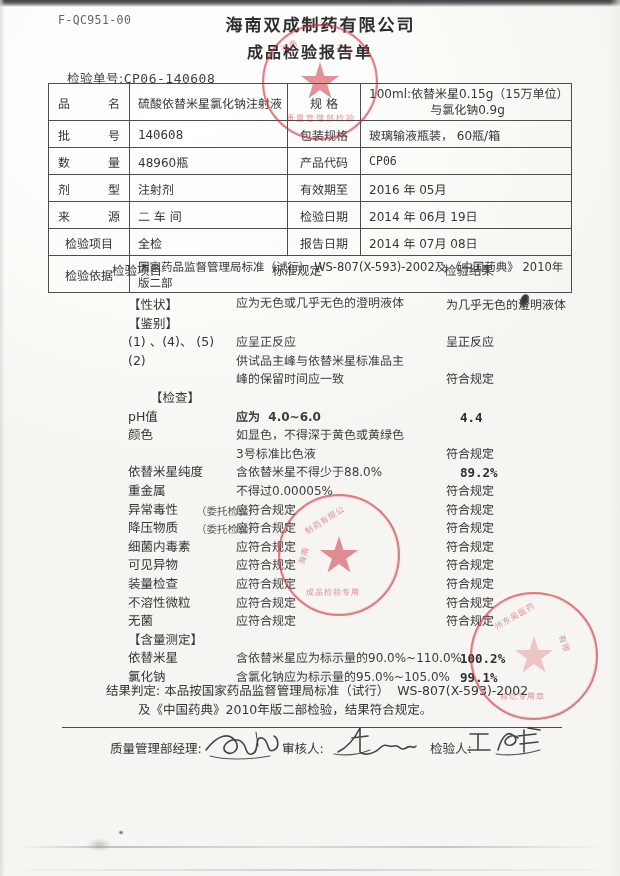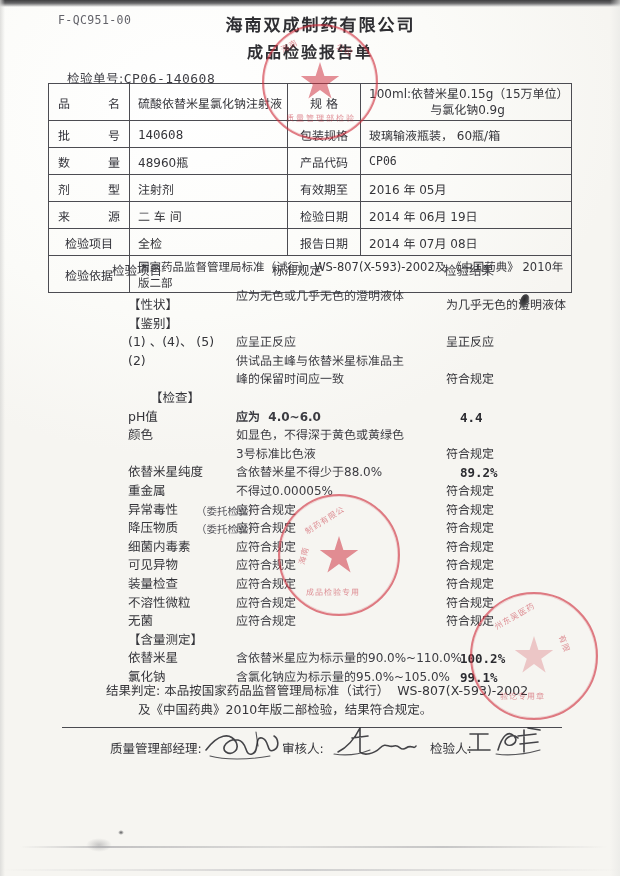--- a/index.html
+++ b/index.html
@@ -202,21 +202,21 @@
   </tr>
 </tbody>
   </table>
 
 <div class="t cn rh" id="rh1">检验项目</div>
 <div class="t cn rh" id="rh2">标准规定</div>
 <div class="t cn rh" id="rh3">检验结果</div>
 
 <div id="results-layer">
     <div class="t cn row-item" style="left: 128px; top: 298px;">【性状】</div>
-    <div class="t cn row-spec" style="left: 236px; top: 290px;">应为无色或几乎无色的澄明液体</div>
+    <div class="t cn row-spec" style="left: 236px; top: 297px;">应为无色或几乎无色的澄明液体</div>
     <div class="t cn row-res" style="top: 299px; left: 446px;">为几乎无色的澄明液体</div>
     <div class="t cn row-item" style="left: 128px; top: 316.6px;">【鉴别】</div>
     <div class="t cn row-item" style="left: 128px; top: 335.2px;">(1) 、(4)、 (5)</div>
     <div class="t cn row-spec" style="left: 236px; top: 336.2px;">应呈正反应</div>
     <div class="t cn row-res" style="top: 336.2px; left: 446px;">呈正反应</div>
     <div class="t cn row-item" style="left: 128px; top: 353.8px;">(2)</div>
     <div class="t cn row-spec" style="left: 236px; top: 354.8px;">供试品主峰与依替米星标准品主</div>
     <div class="t cn row-spec" style="left: 236px; top: 373.4px; text-align: center;">峰的保留时间应一致</div>
     <div class="t cn row-res" style="top: 373.4px; left: 446px;">符合规定</div>
     <div class="t cn row-item" style="left: 128px; top: 391px; margin-left: 22px;">【检查】</div>

